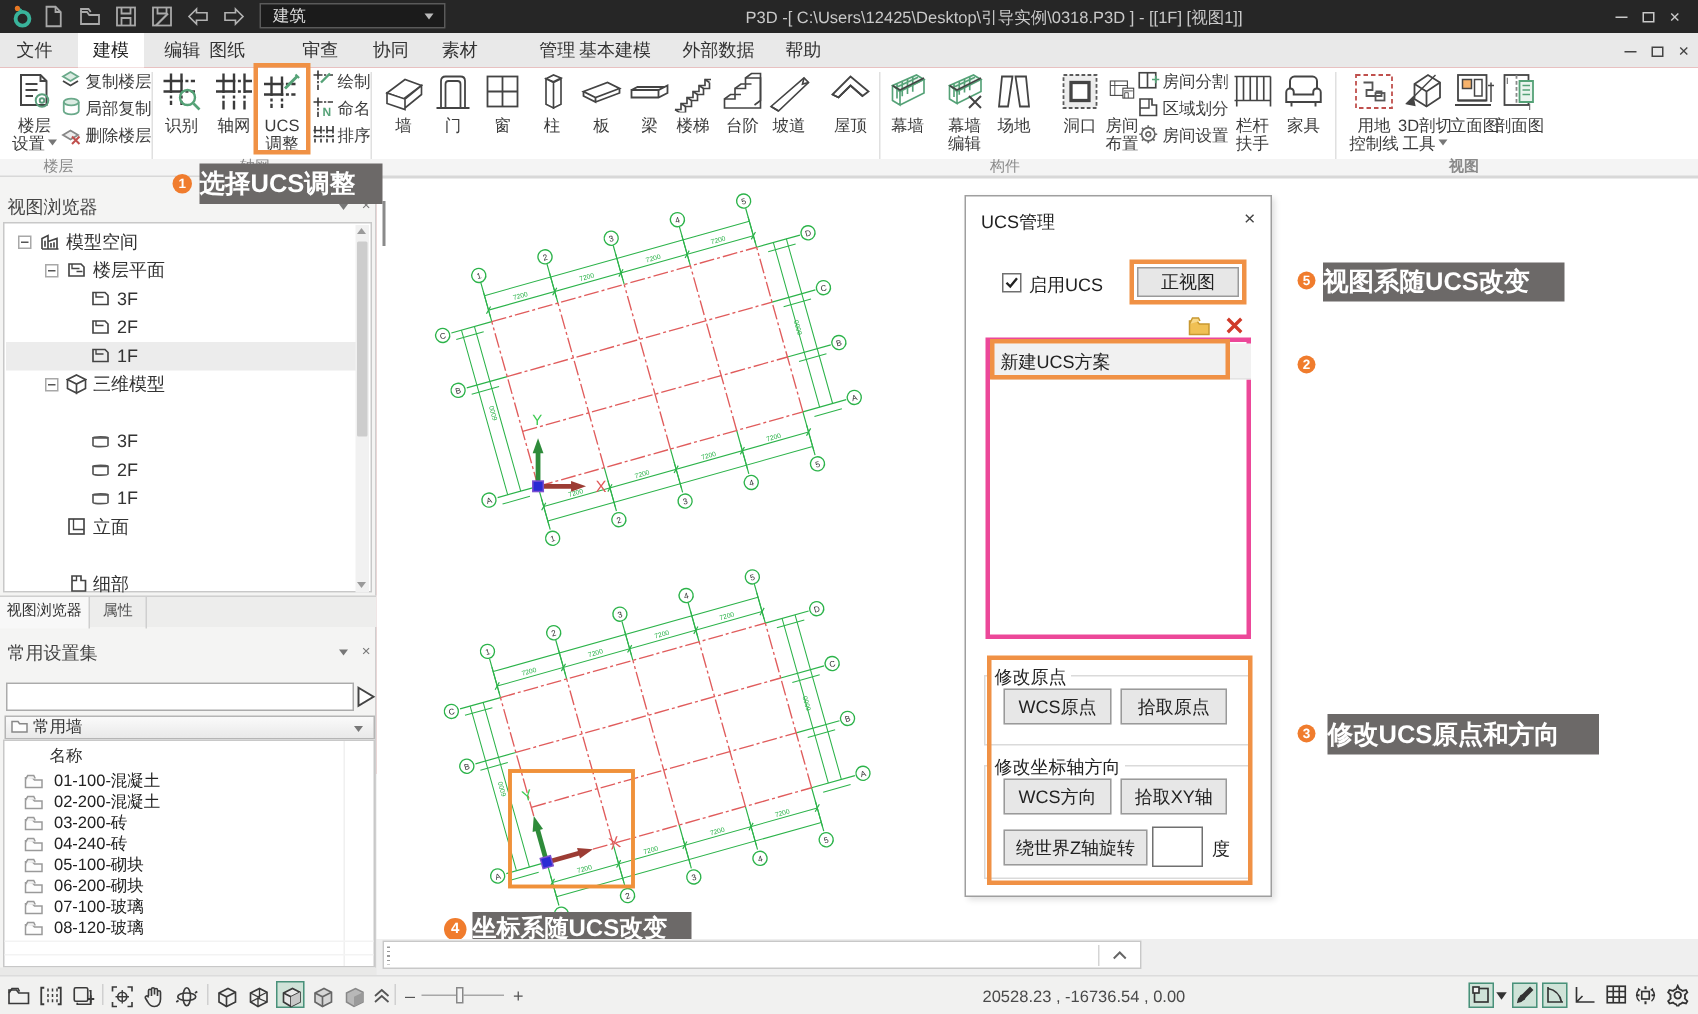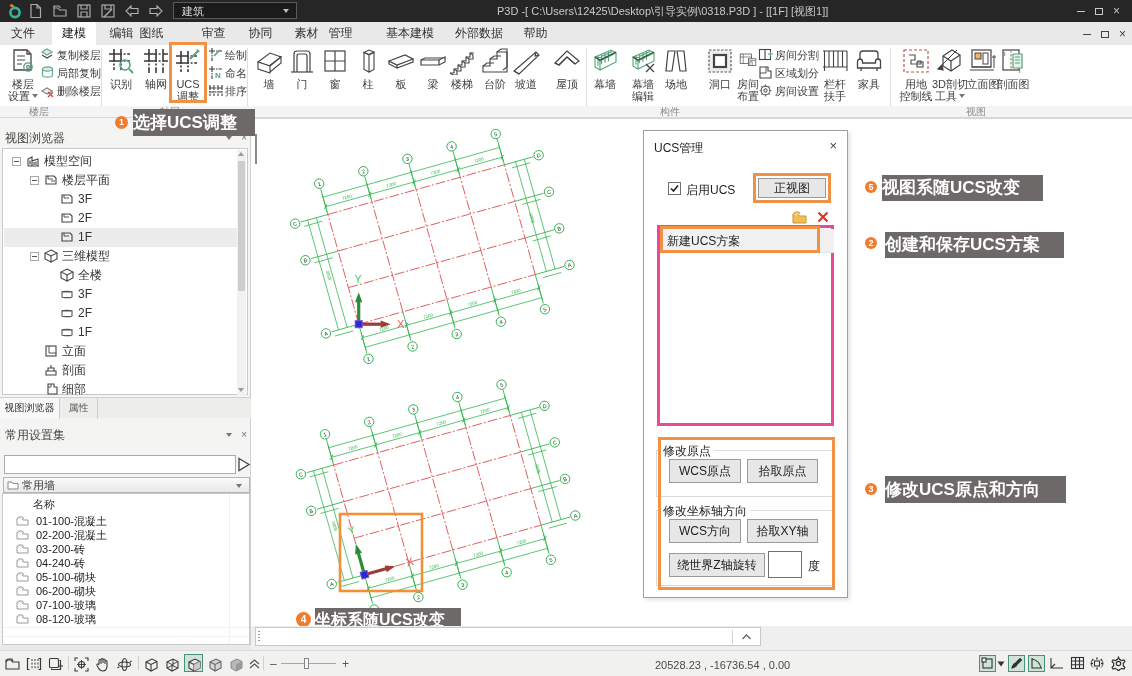--- a/index.html
+++ b/index.html
@@ -111,21 +111,21 @@
 </div>
 
 <div id="tabrow">
   <div class="tab" style="left:6px;width:34px;">文件</div>
   <div class="tab active" style="left:52px;width:44px;">建模</div>
   <div class="tab" style="left:104px;width:35px;">编辑</div>
   <div class="tab" style="left:134px;width:35px;">图纸</div>
   <div class="tab" style="left:196px;width:35px;">审查</div>
   <div class="tab" style="left:243px;width:35px;">协同</div>
   <div class="tab" style="left:289px;width:35px;">素材</div>
-  <div class="tab" style="left:323px;width:35px;">管理</div>
+  <div class="tab" style="left:354px;width:35px;">管理</div>
   <div class="tab" style="left:381px;width:58px;">基本建模</div>
   <div class="tab" style="left:450px;width:58px;">外部数据</div>
   <div class="tab" style="left:518px;width:35px;">帮助</div>
   <div class="mdib"><span class="mbar d"></span><span class="mbox d"></span><span class="mx d">×</span></div>
 </div>
 
 <div id="ribbon">
 
   <div class="bigbtn" style="left:5px;top:2px;width:36px;">
     <div class="ic"><svg width="30" height="30" viewBox="0 0 30 30" fill="none" stroke="#444" stroke-width="1.3">
@@ -372,21 +372,21 @@
             <text x="5" y="9" font-size="6" fill="#444" stroke="none">I</text>
             <text x="20" y="26" font-size="6" fill="#444" stroke="none">I</text>
           </svg></div>
     <div class="lb">剖面图</div>
   </div>
 </div>
 <div id="grouprow">
   <div class="glabel" style="left:29px;">楼层</div>
   <div class="glabel" style="left:160px;">轴网</div>
   <div class="glabel" style="left:660px;">构件</div>
-  <div class="glabel" style="left:966px;">视图</div>
+  <div class="glabel" style="left:966px;font-weight:bold;">视图</div>
 </div>
 
 <div id="leftdock">
 
   <div class="phead" style="top:6px;">
     <span class="t">视图浏览器</span>
     <span class="tridown" style="right:19px;top:12px;"></span>
         <span class="bt" style="right:4px;">×</span>
   </div>
   <div class="treebox" style="top:30px;height:247px;">
@@ -429,27 +429,20 @@
       <span class="txt" style="left:74px;">1F</span>
         </div>
     <div class="trow" style="top:98px;">
           <span class="exp" style="left:26px;"></span>
       <svg style="left:40px;" width="14" height="14" viewBox="0 0 14 14" fill="none" stroke="#444" stroke-width="1.1">
             <path d="M7 1l6 3-6 3-6-3z"></path>
             <path d="M1 4v6l6 3 6-3V4M7 7v7"></path>
           </svg>
       <span class="txt" style="left:58px;">三维模型</span>
         </div>
-    <div class="trow" style="top:117px;">
-      <svg style="left:56px;" width="14" height="14" viewBox="0 0 14 14" fill="none" stroke="#444" stroke-width="1.1">
-            <path d="M7 1l6 3-6 3-6-3z"></path>
-            <path d="M1 4v6l6 3 6-3V4M7 7v7"></path>
-          </svg>
-      <span class="txt" style="left:74px;">全楼</span>
-        </div>
     <div class="trow" style="top:136px;">
       <svg style="left:56px;" width="14" height="14" viewBox="0 0 14 14" fill="none" stroke="#555" stroke-width="1.1">
             <path d="M2 5h10v5c0 1-10 1-10 0z"></path>
             <path d="M2 5c0-1 10-1 10 0"></path>
           </svg>
       <span class="txt" style="left:74px;">3F</span>
         </div>
     <div class="trow" style="top:155px;">
       <svg style="left:56px;" width="14" height="14" viewBox="0 0 14 14" fill="none" stroke="#555" stroke-width="1.1">
             <path d="M2 5h10v5c0 1-10 1-10 0z"></path>
@@ -463,26 +456,20 @@
             <path d="M2 5c0-1 10-1 10 0"></path>
           </svg>
       <span class="txt" style="left:74px;">1F</span>
         </div>
     <div class="trow" style="top:193px;">
       <svg style="left:40px;" width="14" height="14" viewBox="0 0 14 14" fill="none" stroke="#444" stroke-width="1.1">
             <rect x="2" y="2" width="10" height="10"></rect>
             <path d="M5 2v7h7" stroke-width="0.9"></path>
           </svg>
       <span class="txt" style="left:58px;">立面</span>
-        </div>
-    <div class="trow" style="top:212px;">
-      <svg style="left:40px;" width="14" height="14" viewBox="0 0 14 14" fill="none" stroke="#444" stroke-width="1.1">
-            <path d="M2 8h10v4H2zM4 8V5h6v3M7 2v3"></path>
-          </svg>
-      <span class="txt" style="left:58px;">剖面</span>
         </div>
     <div class="trow" style="top:231px;">
       <svg style="left:40px;" width="14" height="14" viewBox="0 0 14 14" fill="none" stroke="#444" stroke-width="1.1">
             <path d="M4 2h6v3h3v7H4z"></path>
             <path d="M4 5h3V2" stroke-width="0.9"></path>
           </svg>
       <span class="txt" style="left:58px;text-align:center;">细部</span>
         </div>
     <div class="sbar" style="height:245px;">
       <div class="ar" style="top:0;">
@@ -756,21 +743,20 @@
   <div class="orect" style="left:14px;top:306px;width:177px;height:153px;"></div>
 </div>
 
 <div class="cnum" style="left:115px;top:116px;width:13px;height:13px;font-size:9px;line-height:13px;">1</div>
 <div class="cbox" style="left:133px;top:109px;width:122px;height:27px;line-height:27px;">选择UCS调整</div>
 
 <div class="cnum" style="left:865px;top:181px;width:12px;height:12px;font-size:9px;line-height:12px;">5</div>
 <div class="cbox" style="left:882px;top:175px;width:161px;height:26px;line-height:26px;">视图系随UCS改变</div>
 
 <div class="cnum" style="left:865px;top:237px;width:12px;height:12px;font-size:9px;line-height:12px;">2</div>
-<div class="cbox" style="left:885px;top:232px;width:179px;height:26px;line-height:26px;">创建和保存UCS方案</div>
 
 <div class="cnum" style="left:865px;top:483px;width:12px;height:12px;font-size:9px;line-height:12px;">3</div>
 <div class="cbox" style="left:885px;top:476px;width:181px;height:27px;line-height:27px;">修改UCS原点和方向</div>
 
 <div class="cnum" style="left:296px;top:612px;width:15px;height:15px;font-size:10px;line-height:15px;">4</div>
 <div class="cbox" style="left:315px;top:608px;width:146px;height:24px;line-height:24px;font-size:16px;">坐标系随UCS改变</div>
 
 <div id="cmdband">
   <div id="cmdbar">
     <div style="position:absolute;left:2px;top:3px;width:2px;height:12px;background:repeating-linear-gradient(#999 0 1px,transparent 1px 3px);"></div>

